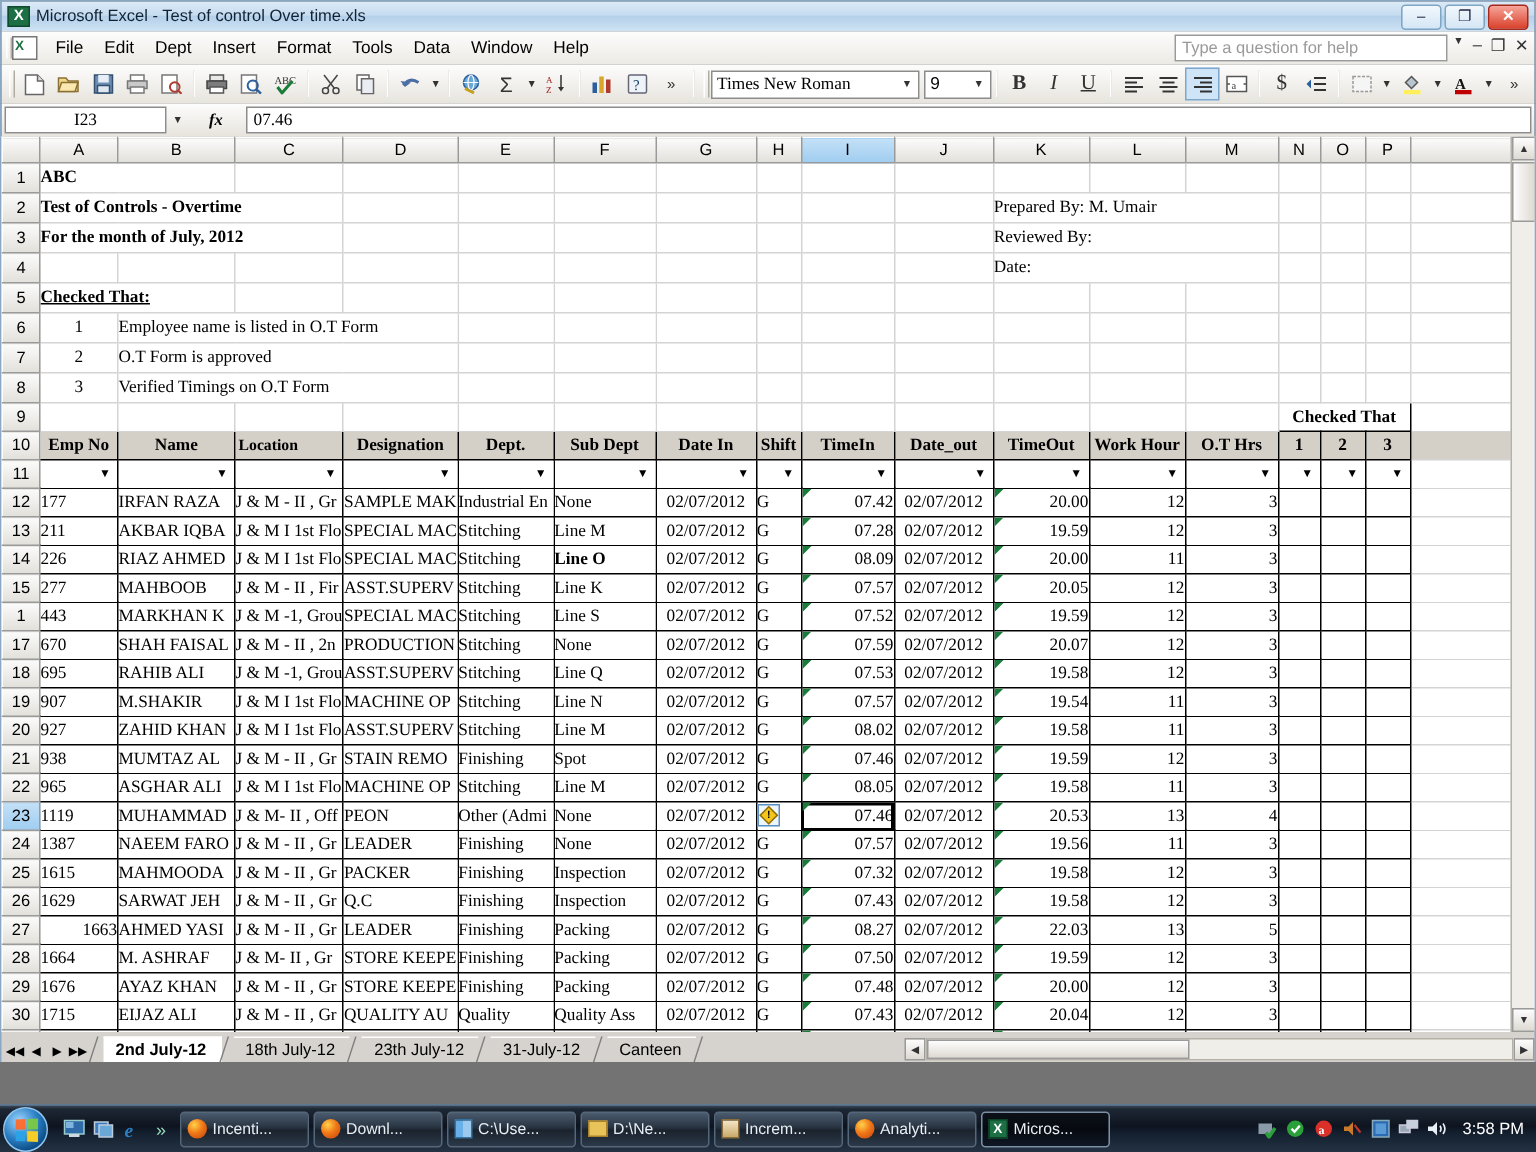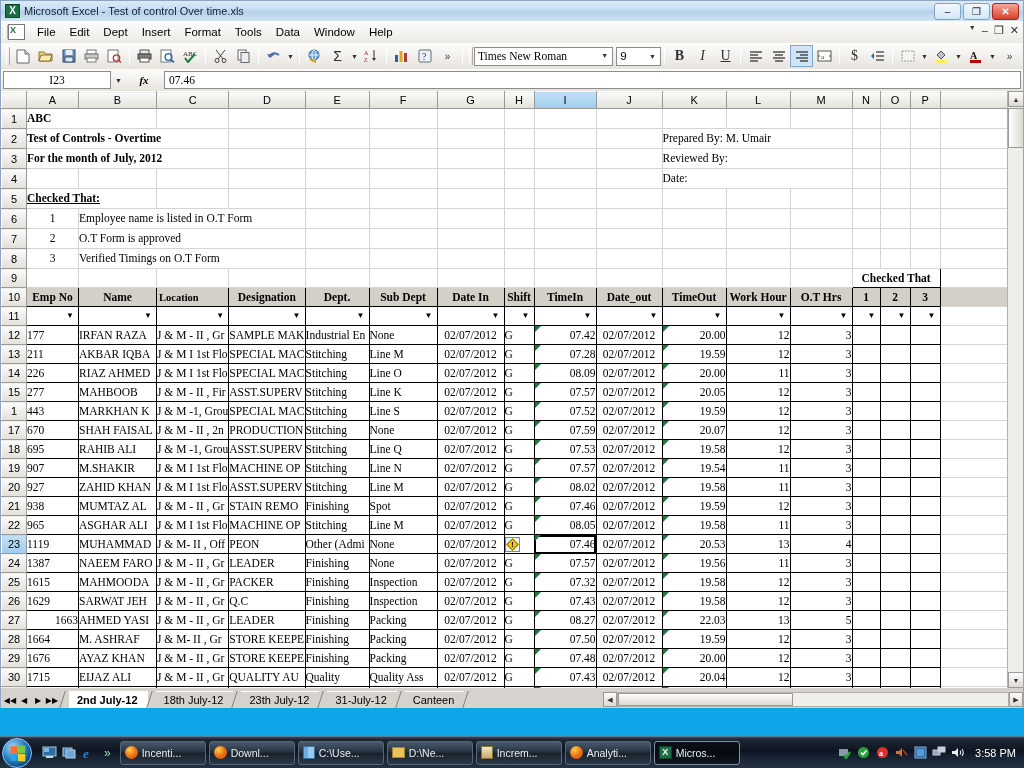--- a/index.html
+++ b/index.html
@@ -6,21 +6,21 @@
   html, body {
     margin: 0; padding: 0;
     width: 1024px; height: 768px;
     overflow: hidden;
     font-family: "Liberation Sans", sans-serif;
     background: #5a7a9a;
   }
   #app {
     position: relative;
     width: 1024px; height: 768px;
-    background: #0ea5e9;
+    background: #737373;
   }
 
   
   .titlebar {
     height: 21px;
     background: linear-gradient(to bottom, #dceaf7 0%, #c6dcf0 45%, #b4d0ea 50%, #cfe3f4 100%);
     border: 1px solid #8aa8c4;
     border-bottom: none;
     display: flex; align-items: center;
     padding: 0 2px;
@@ -402,20 +402,21 @@
     <div class="doc-ico"></div>
     <div class="menuitem">File</div>
     <div class="menuitem">Edit</div>
     <div class="menuitem">Dept</div>
     <div class="menuitem">Insert</div>
     <div class="menuitem">Format</div>
     <div class="menuitem">Tools</div>
     <div class="menuitem">Data</div>
     <div class="menuitem">Window</div>
     <div class="menuitem">Help</div>
+    <div class="helpbox">Type a question for help</div>
     <div class="menu-winbtns">
       <span style="font-size:7px;">▼</span>
       <span>–</span>
       <span>❐</span>
       <span>✕</span>
     </div>
   </div>
 
   <div class="toolbar">
     <div class="tbgrip"></div>
@@ -958,21 +959,21 @@
             <td class="datacell c" style="position: relative;"></td>
             <td class="cell"></td>
           </tr>
           <tr>
             <td class="rowhdr">14</td>
             <td class="datacell " style="position: relative;">226</td>
             <td class="datacell " style="position: relative;">RIAZ AHMED</td>
             <td class="datacell " style="position: relative;">J &amp; M I 1st Flo</td>
             <td class="datacell " style="position: relative;">SPECIAL MAC</td>
             <td class="datacell " style="position: relative;">Stitching</td>
-            <td class="datacell " style="position: relative;">Line O</td>
+            <td class="datacell " style="position: relative; font-weight: bold;">Line O</td>
             <td class="datacell c" style="position: relative;">02/07/2012</td>
             <td class="datacell " style="position: relative;">G</td>
             <td class="datacell r errtri" style="position: relative;">08.09</td>
             <td class="datacell c" style="position: relative;">02/07/2012</td>
             <td class="datacell r errtri" style="position: relative;">20.00</td>
             <td class="datacell r" style="position: relative;">11</td>
             <td class="datacell r" style="position: relative;">3</td>
             <td class="datacell c" style="position: relative;"></td>
             <td class="datacell c" style="position: relative;"></td>
             <td class="datacell c" style="position: relative;"></td>

